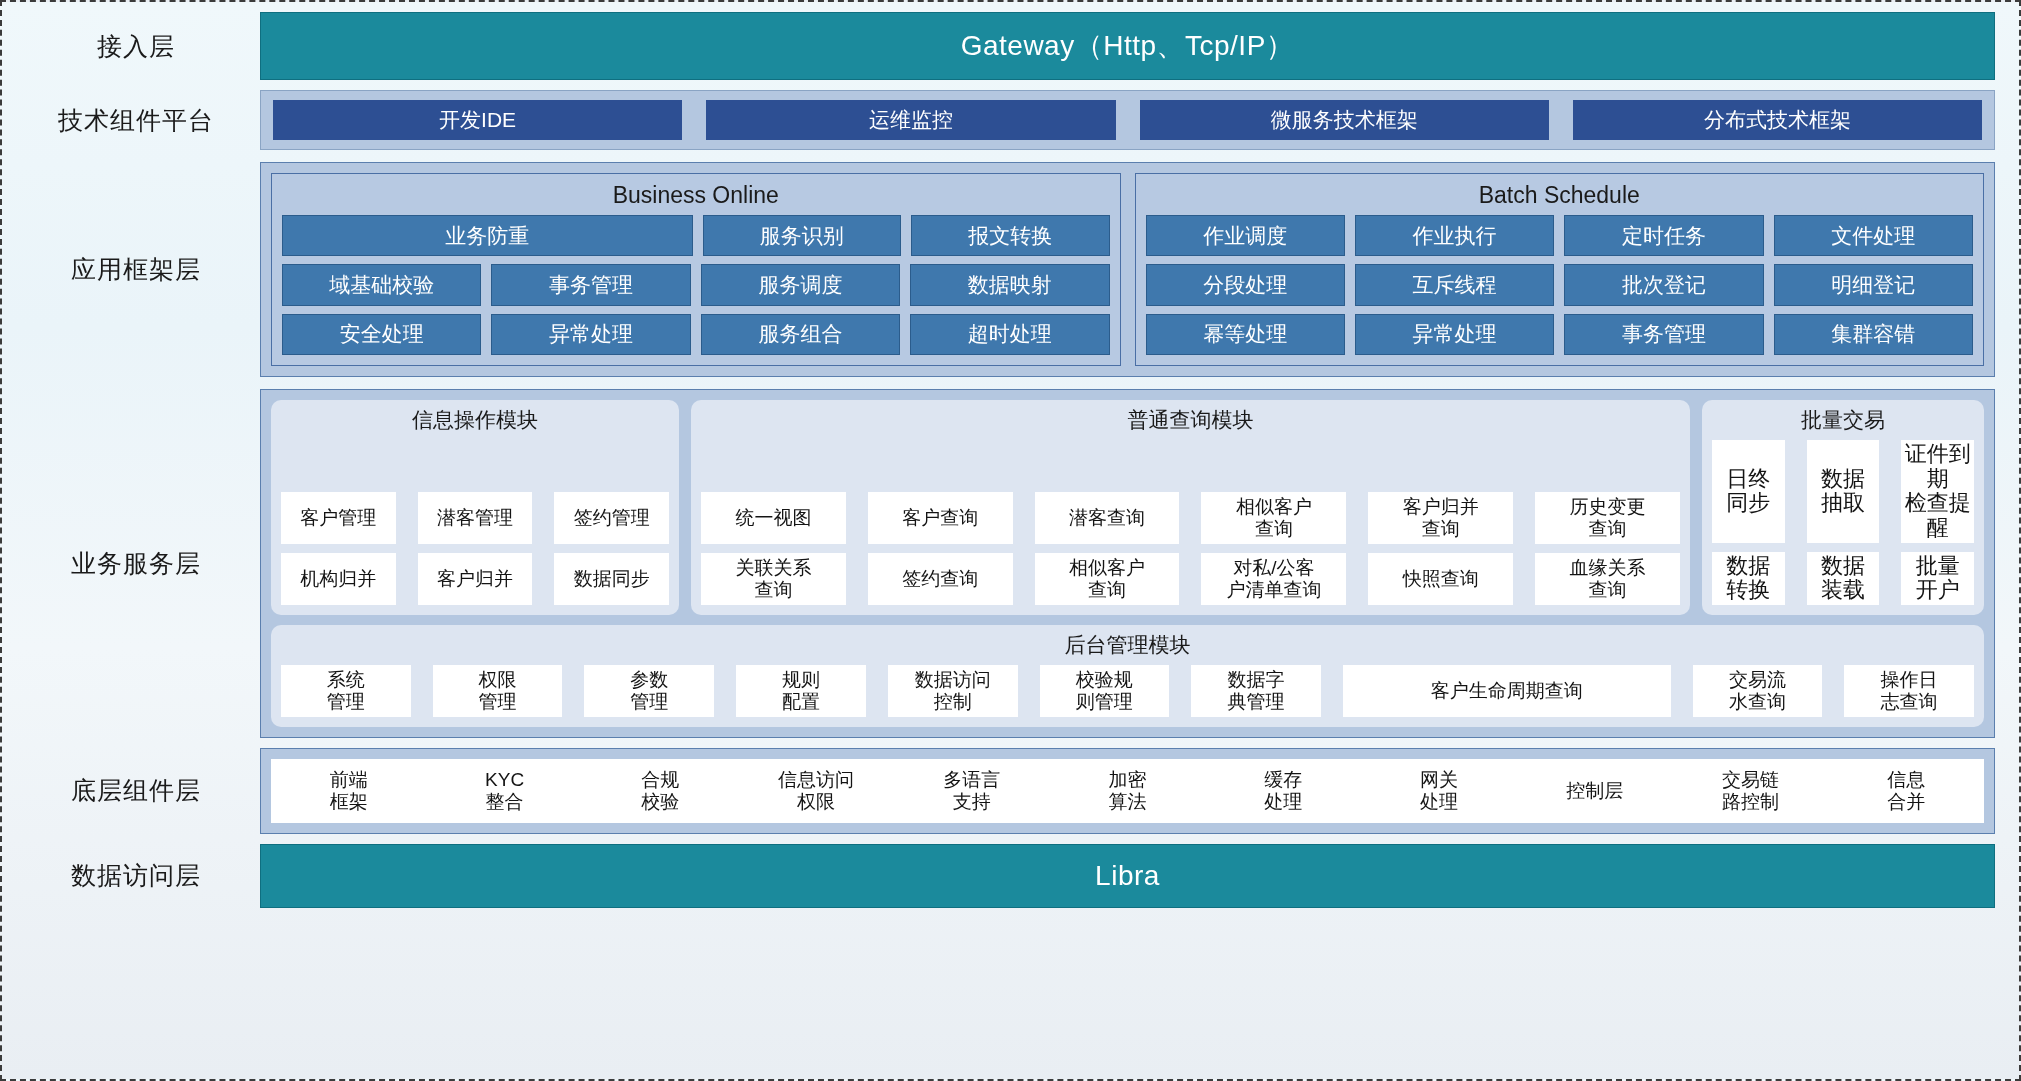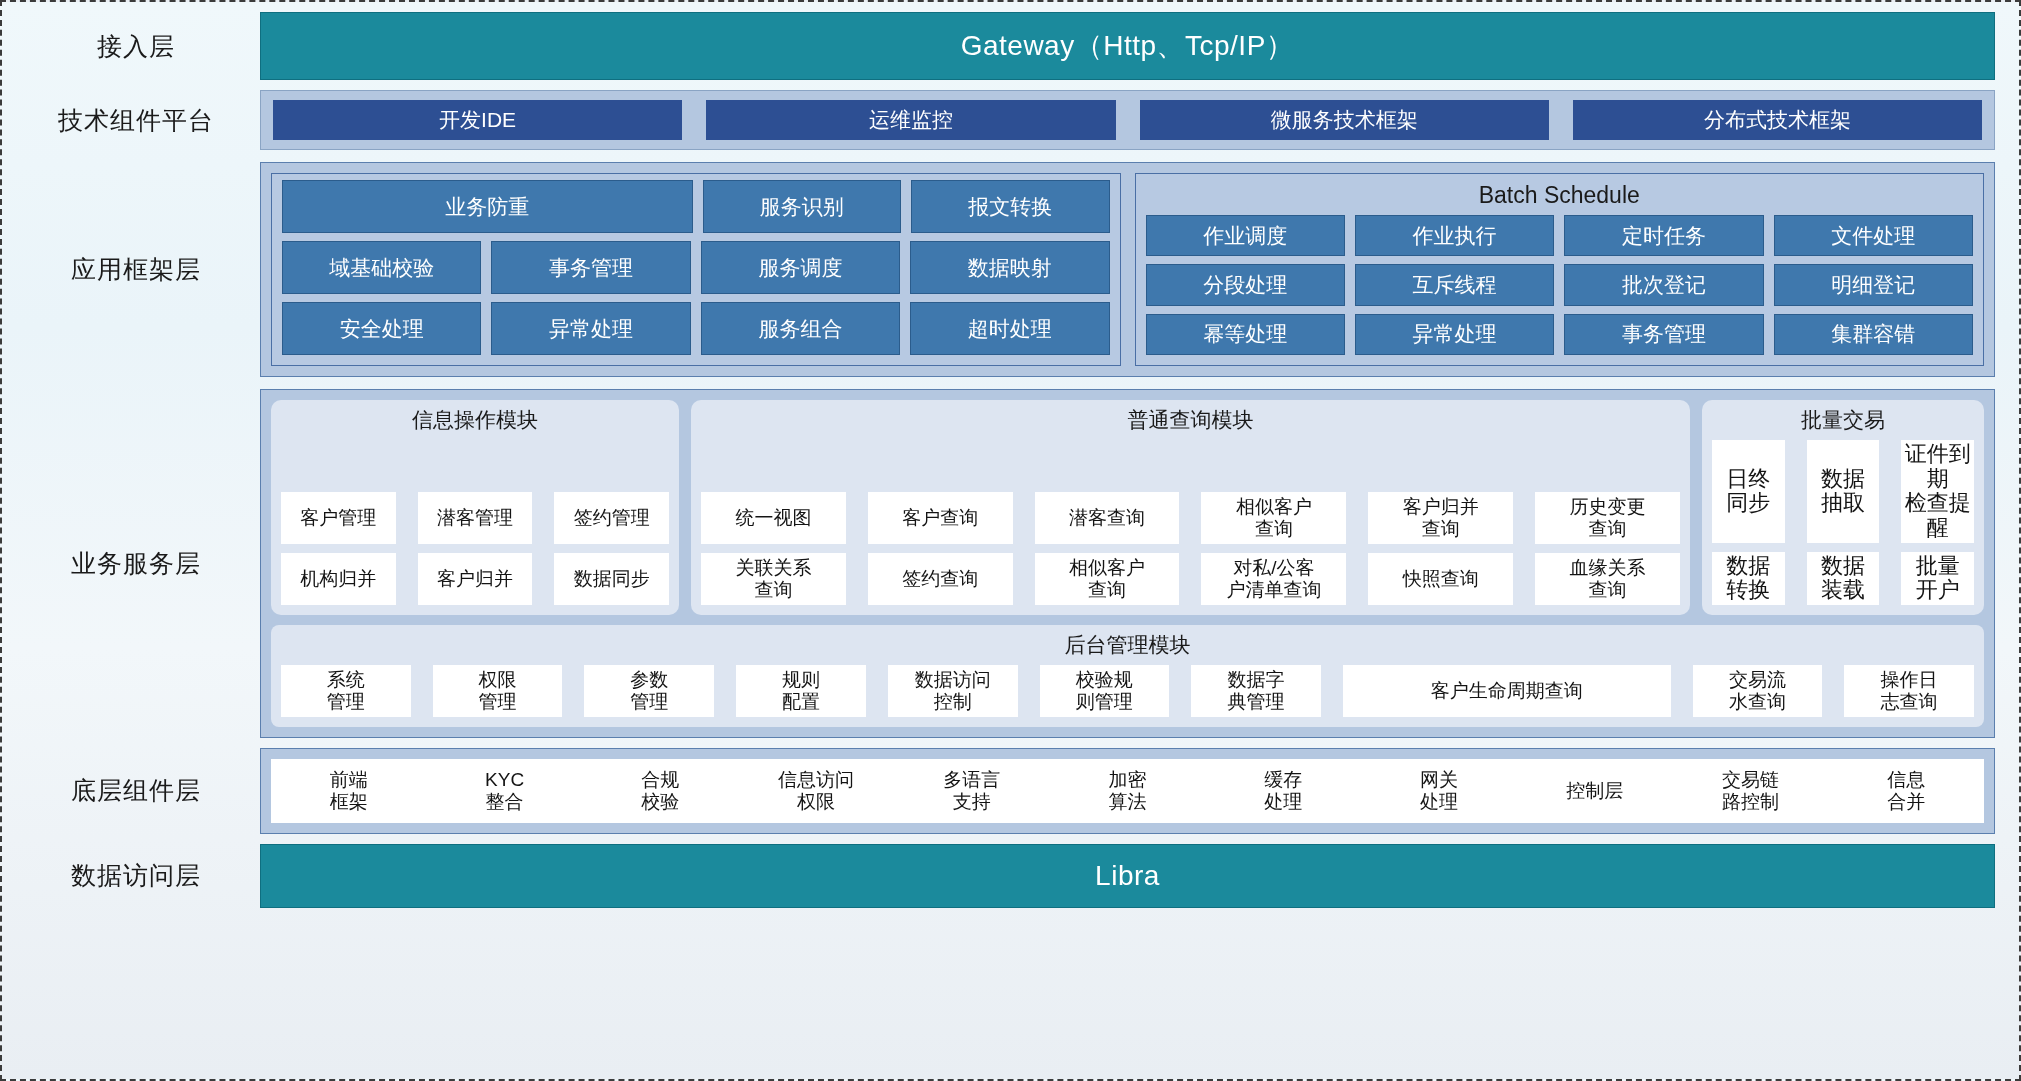--- a/index.html
+++ b/index.html
@@ -122,21 +122,21 @@
     min-height:52px;
     padding:2px 3px;
     box-sizing:border-box;
   }
   .wcell.wide{flex:2.6;}
   .m-info{flex:0 0 388px;}
   .m-query{flex:1;}
   .m-batch{flex:0 0 262px;}
   .m-batch .wcell{font-size:22px;}
 
-  .bizbottom .modcard{width:100%;box-sizing:border-box;border-radius:8px;}
+  .bizbottom .modcard{width:100%;box-sizing:border-box;}
 
   
   .compband{
     flex:1;
     background:#b4c7e0;
     border:1px solid #5b7fae;
     display:flex;padding:10px;
   }
   .compband .wcell{min-height:56px;}
 
@@ -170,20 +170,21 @@
   </div>
 
   <div class="spacer-m"></div>
 
   <div class="row" style="flex:0 0 215px;">
     <div class="row-label">应用框架层</div>
     <div class="row-body">
       <div class="appband">
 
         <div class="fwgroup">
+          <div class="fwgroup-title">Business Online</div>
           <div class="fwgrid">
             <div class="fwrow">
               <div class="fwcell span2">业务防重</div>
               <div class="fwcell">服务识别</div>
               <div class="fwcell">报文转换</div>
             </div>
             <div class="fwrow">
               <div class="fwcell">域基础校验</div>
               <div class="fwcell">事务管理</div>
               <div class="fwcell">服务调度</div>

